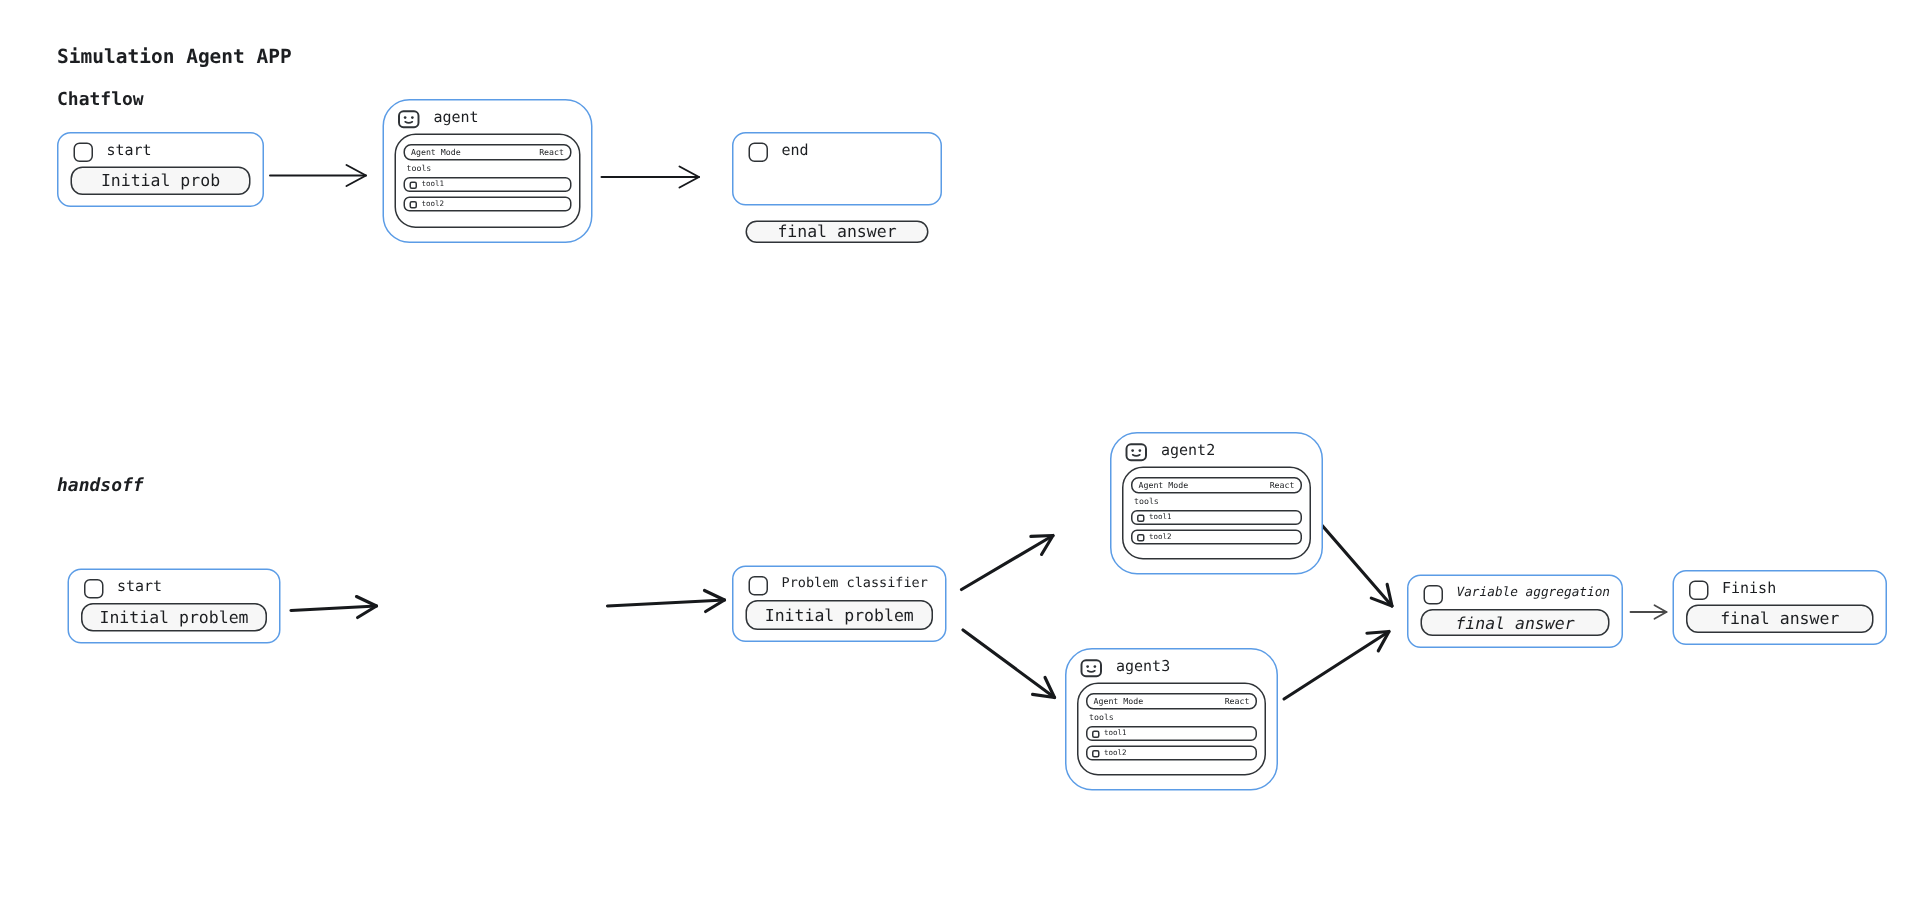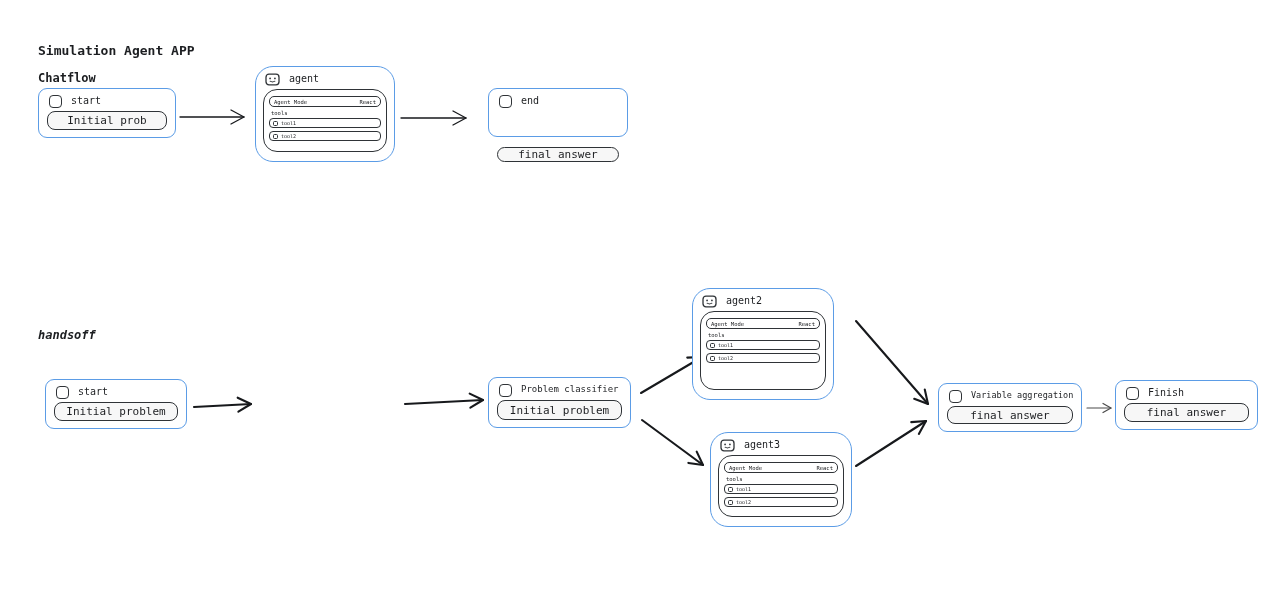--- a/index.html
+++ b/index.html
@@ -8,21 +8,21 @@
     --innerbg:#f7f7f7;
     --arrow:#17191c;
     --arrow-soft:#4a4a4a;
   }
   *{box-sizing:border-box;}
   html,body{margin:0;padding:0;background:#ffffff;}
   .canvas{
     position:relative;width:1280px;height:598px;background:#fff;overflow:hidden;
     font-family:"DejaVu Sans Mono","Liberation Mono",monospace;color:#1c1e21;
   }
-  .heading{position:absolute;font-weight:bold;white-space:nowrap;margin-top:12px;}
+  .heading{position:absolute;font-weight:bold;white-space:nowrap;}
   .app-title{font-size:13px;}
   .flow-title{font-size:12px;}
   svg.arrows{position:absolute;left:0;top:0;width:1280px;height:598px;pointer-events:none;}
   .node{
     position:absolute;border:1.6px solid var(--blue);border-radius:9px;background:#fff;
     display:flex;flex-direction:column;padding:6px 8px 7px;
   }
   .node.agentnode{border-radius:18px;padding:6px 7px 9px;}
   .hdr{display:flex;align-items:flex-start;gap:9px;padding-left:2px;flex:0 0 auto;}
   .cb{width:13px;height:13px;border:1.6px solid var(--ink);border-radius:4px;background:#fff;flex:0 0 auto;}
@@ -149,21 +149,21 @@
 
 
   <div class="node" style="left:488px;top:377px;width:143px;height:51px;">
     <div class="hdr">
       <span class="cb"></span>
       <span class="lbl" style="font-size:9px;">Problem classifier</span>
     </div>
     <div class="val">Initial problem</div>
   </div>
 
-  <div class="node agentnode" style="left:692px;top:288px;width:142px;height:112px;">
+  <div class="node agentnode" style="left:740px;top:288px;width:142px;height:95px;">
     <div class="hdr">
       <svg class="boticon" width="15" height="13" viewBox="0 0 16 14">
         <rect x="1" y="1.3" width="14" height="11.4" rx="3.2" fill="none" stroke="var(--ink)" stroke-width="1.4"></rect>
         <circle cx="5.4" cy="5.8" r="0.95" fill="var(--ink)"></circle>
         <circle cx="10.6" cy="5.8" r="0.95" fill="var(--ink)"></circle>
         <path d="M5.4 8.8 Q8 10.4 10.6 8.8" fill="none" stroke="var(--ink)" stroke-width="1.1" stroke-linecap="round"></path>
       </svg>
       <span class="lbl">agent2</span>
     </div>
     <div class="panel">
@@ -203,21 +203,21 @@
         <span class="ticon"></span>
         <span class="tlbl">tool1</span>
       </div>
       <div class="toolrow">
         <span class="ticon"></span>
         <span class="tlbl">tool2</span>
       </div>
     </div>
   </div>
 
-  <div class="node" style="left:938px;top:383px;width:144px;height:49px;">
+  <div class="node" style="left:938px;top:383px;width:144px;height:49px;font-style:italic;">
     <div class="hdr">
       <span class="cb"></span>
       <span class="lbl" style="font-size:8.5px;">Variable aggregation</span>
     </div>
     <div class="val">final answer</div>
   </div>
 
   <div class="node" style="left:1115px;top:380px;width:143px;height:50px;">
     <div class="hdr">
       <span class="cb"></span>

